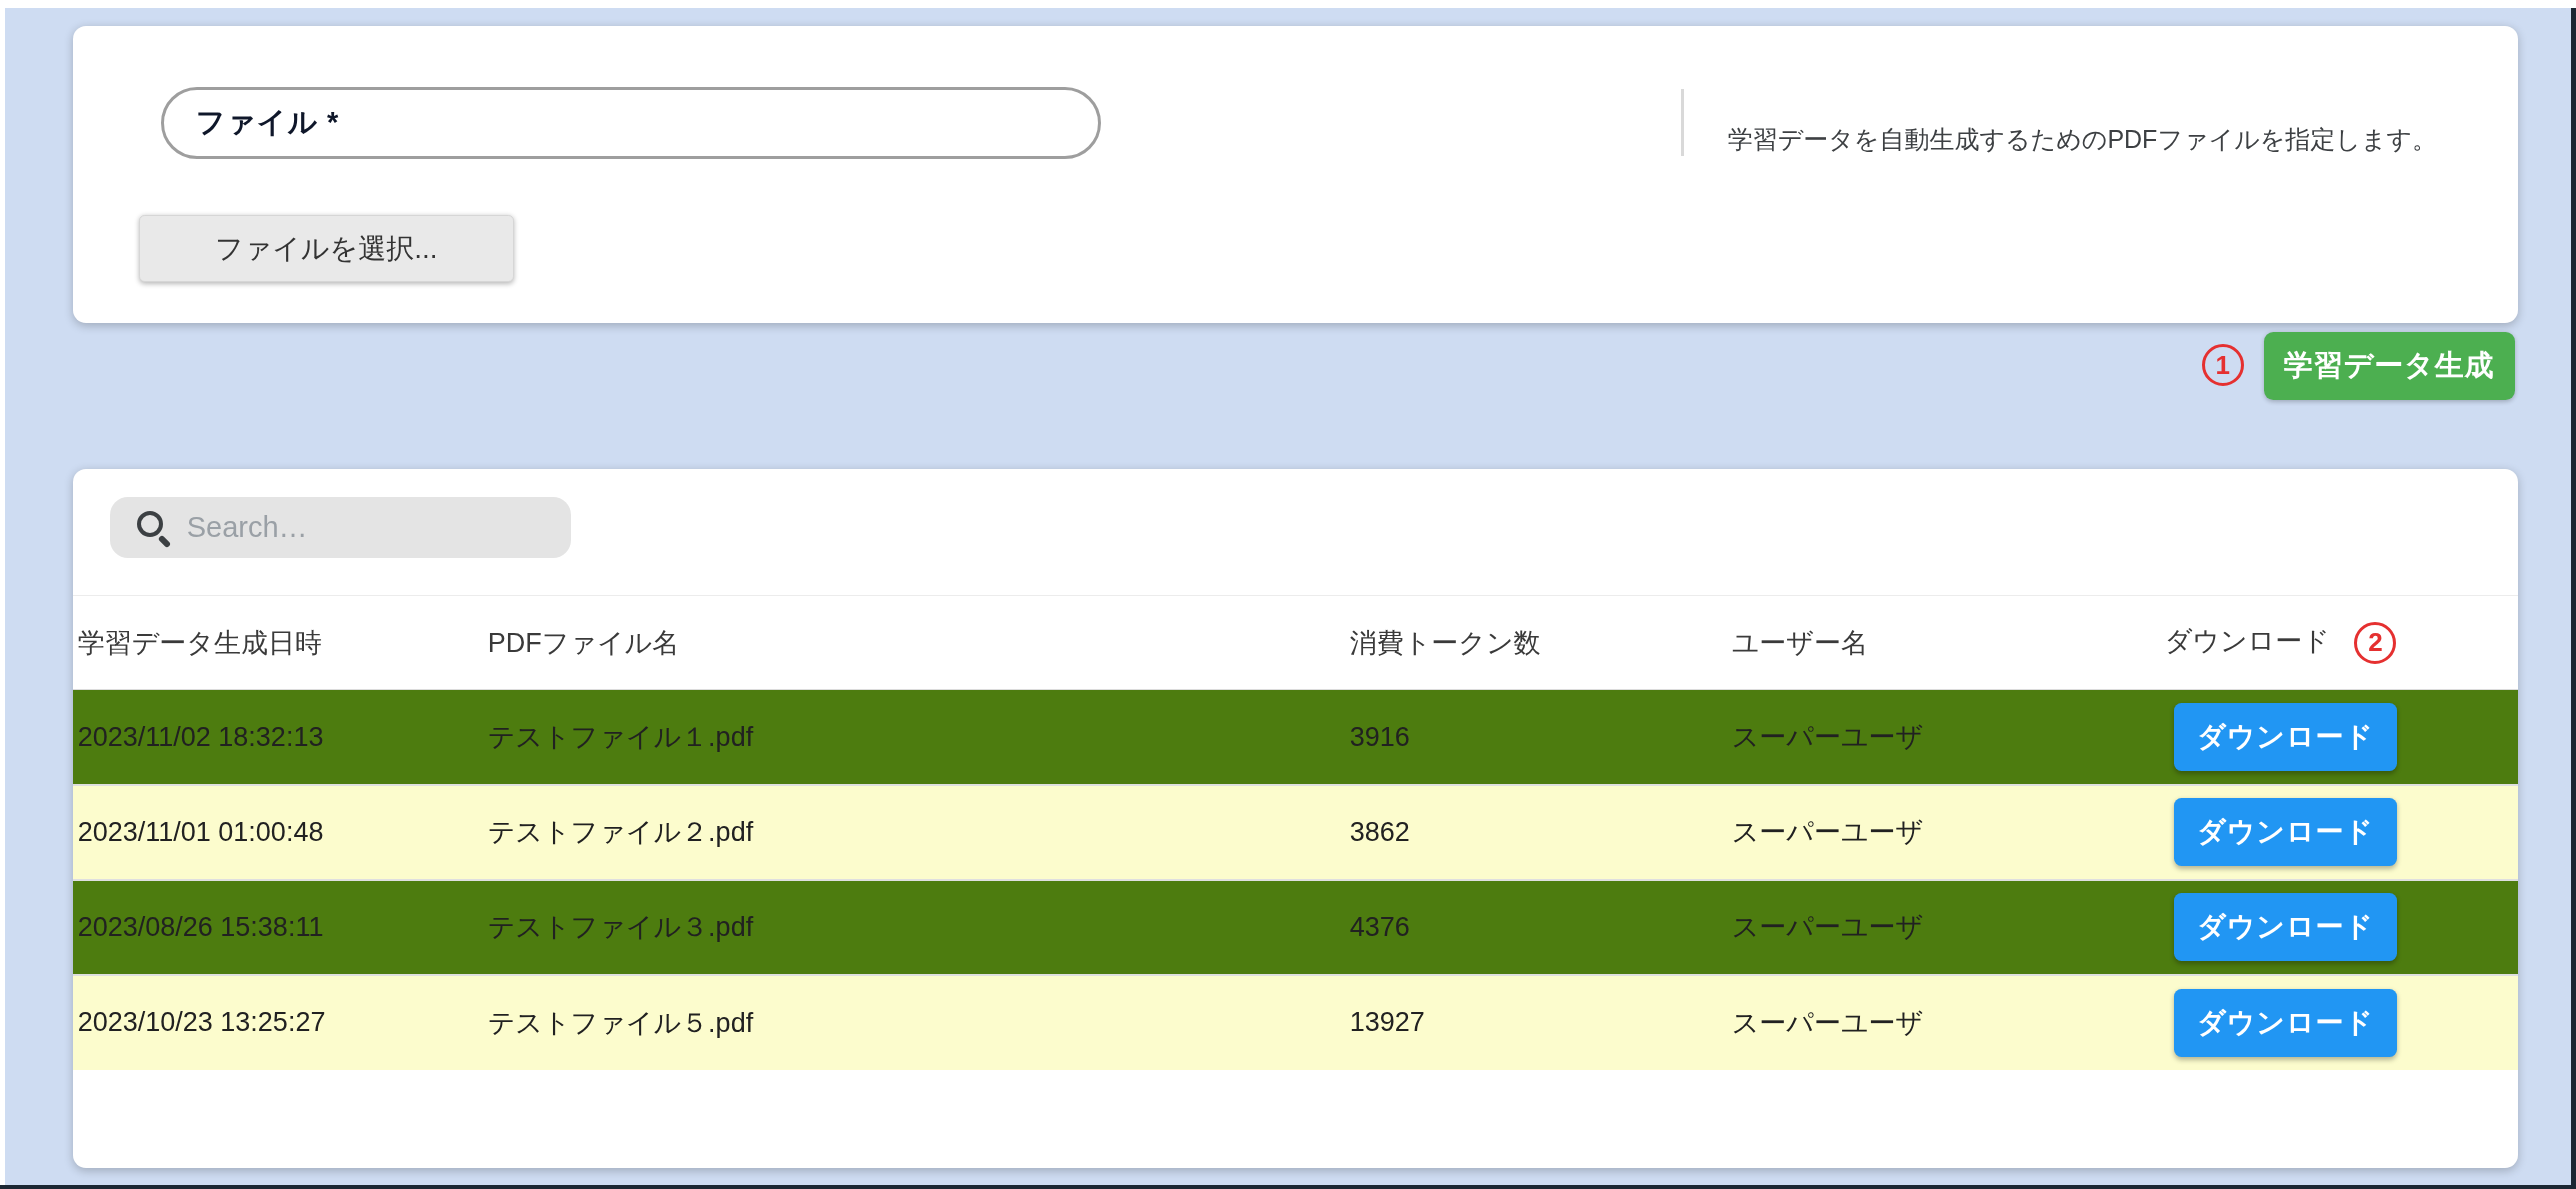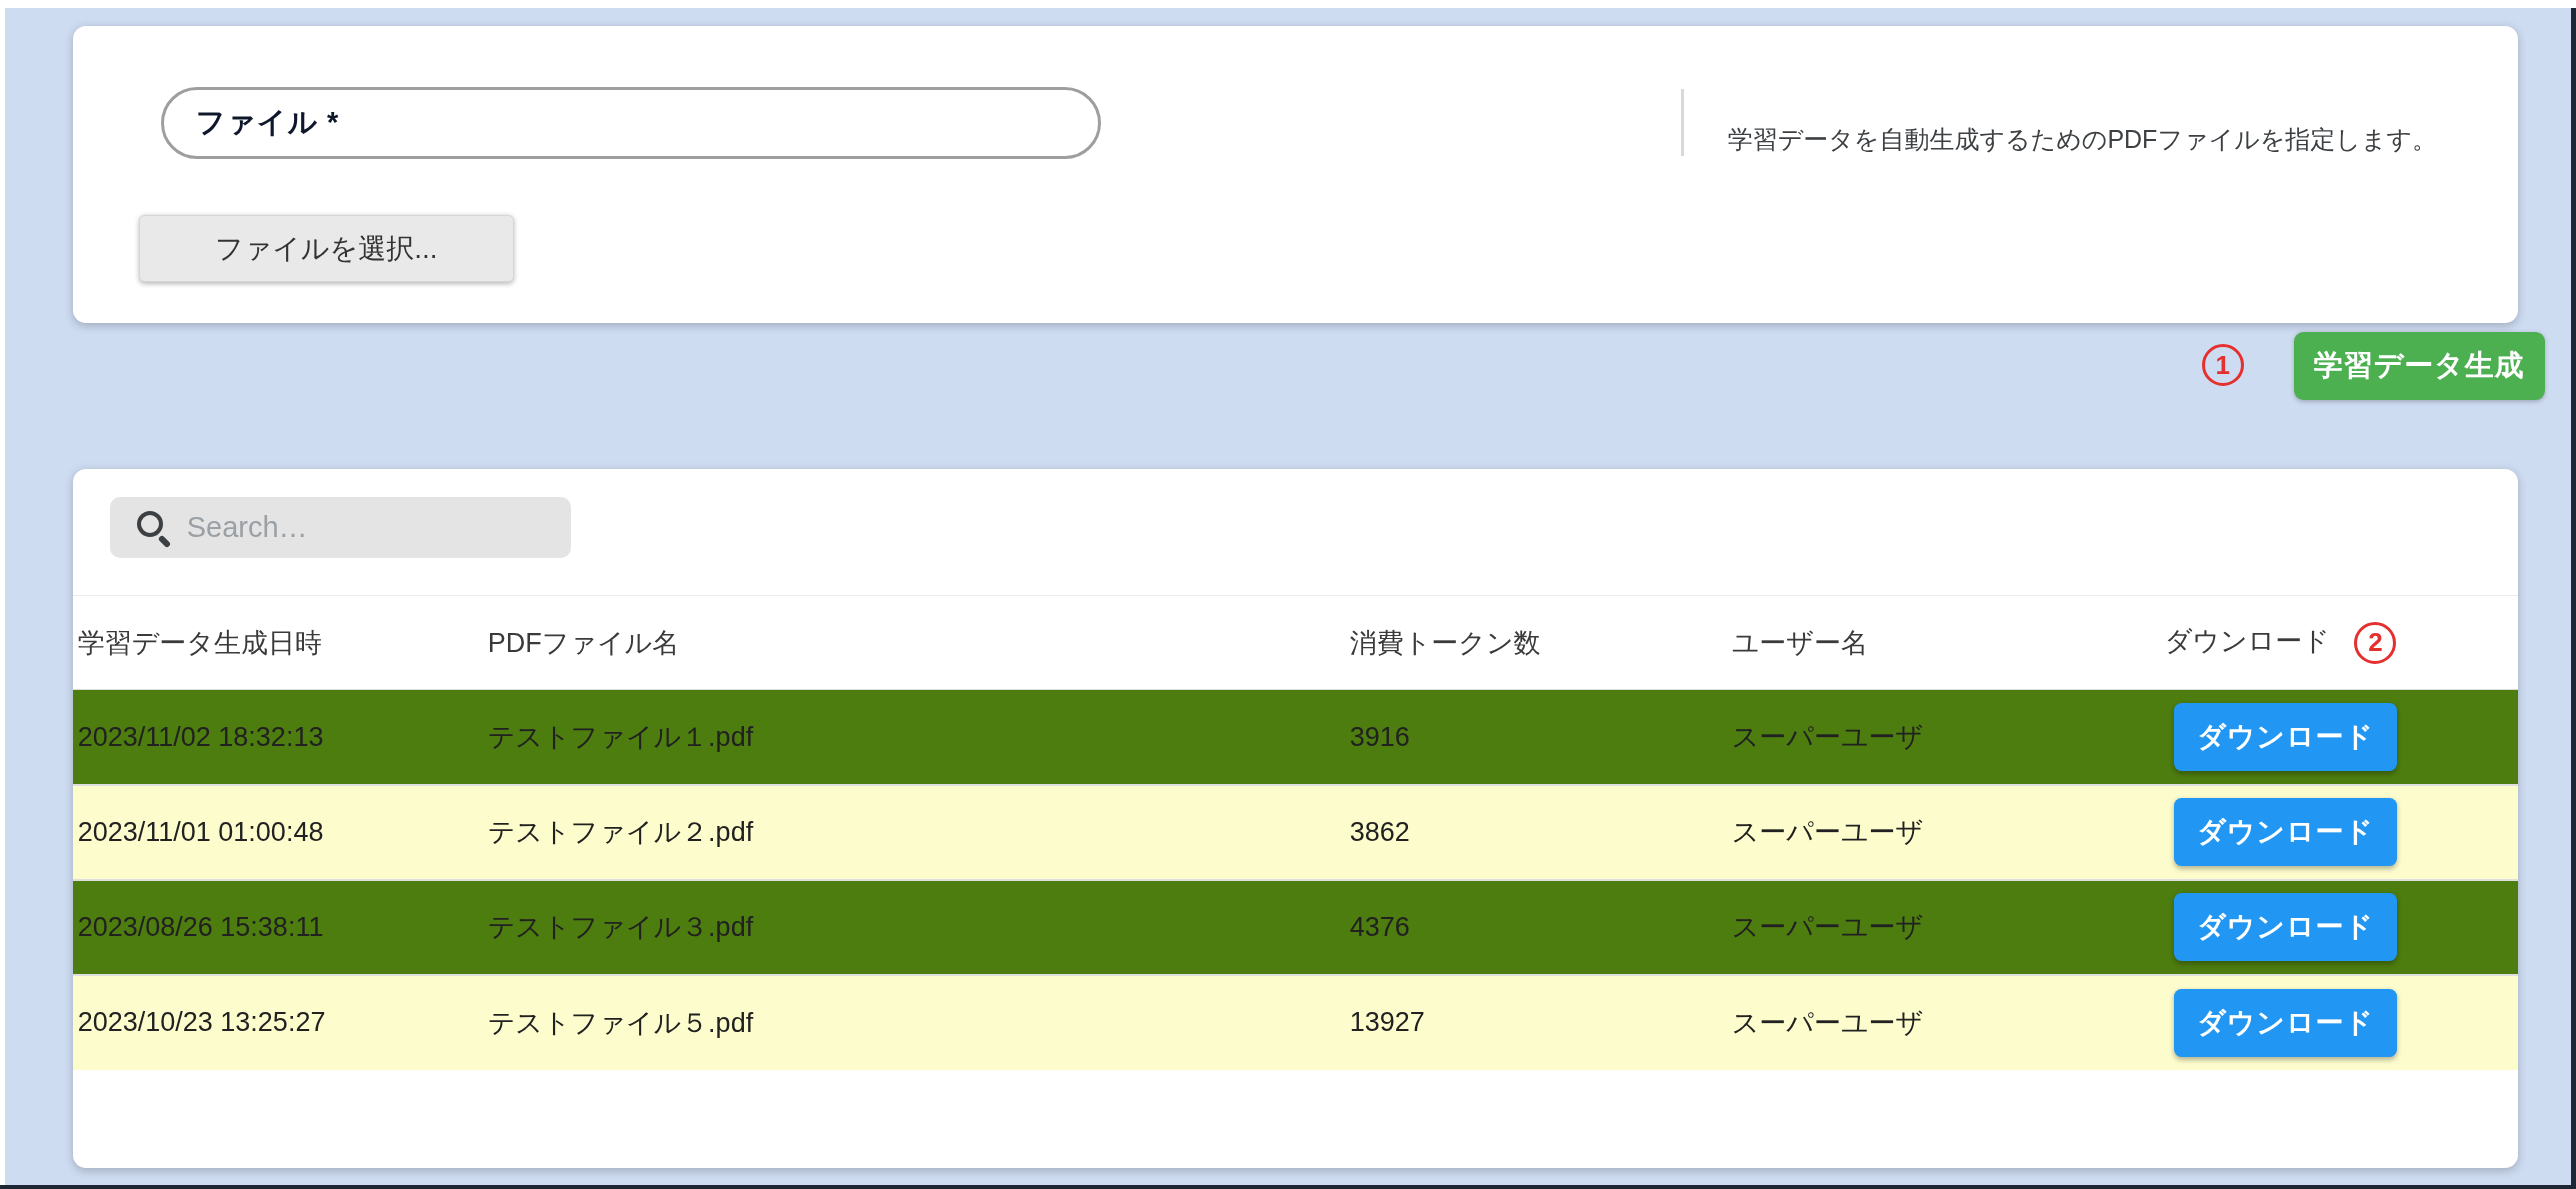--- a/index.html
+++ b/index.html
@@ -42,35 +42,35 @@
     position:absolute; left:1639px; top:82px; margin:16px;
     font-size:25px; line-height:30px; color:#3d4043;
   }
 
   
   .generate-btn {
     position:absolute; left:2259px; top:324px; width:251px; height:68px;
     background:#4caf50; border:none; border-radius:9.4px;
     box-shadow:0 1.9px 4.7px rgba(0,0,0,0.22);
     font-family:Liberation Mono, monospace; font-size:29px; font-weight:700; color:#ffffff; cursor:pointer;
-    display:flex; align-items:center; justify-content:center; letter-spacing:0.9px;margin-left:30px;
+    display:flex; align-items:center; justify-content:center; letter-spacing:0.9px;
   }
   .annotation {
     width:36px; height:36px; border:3.7px solid #e53030; border-radius:50%;
     color:#e53030; font-size:26px; font-weight:700;
     display:flex; align-items:center; justify-content:center; box-sizing:content-box;
     background:transparent;
   }
   .annotation-1 { position:absolute; left:2197px; top:336px; }
   .annotation-2 { display:inline-flex; vertical-align:middle; margin-left:17px; }
 
   
   .search-box {
     position:absolute; left:37px; top:28px; width:461px; height:61px;
-    background:#e4e4e4; border-radius:10px;
+    background:#e4e4e4; border-radius:18px;
     display:flex; align-items:center; padding-left:26px; box-sizing:border-box;
   }
   .search-icon { position:relative; width:36px; height:36px; flex:0 0 auto; }
   .search-icon::before {
     content:""; position:absolute; left:0.9px; top:0.9px; width:18.7px; height:18.7px;
     border:4.7px solid #3c4043; border-radius:50%;
   }
   .search-icon::after {
     content:""; position:absolute; left:24px; top:24px; width:13px; height:5.6px;
     background:#3c4043; border-radius:2.8px; transform:rotate(45deg); transform-origin:0 50%;

